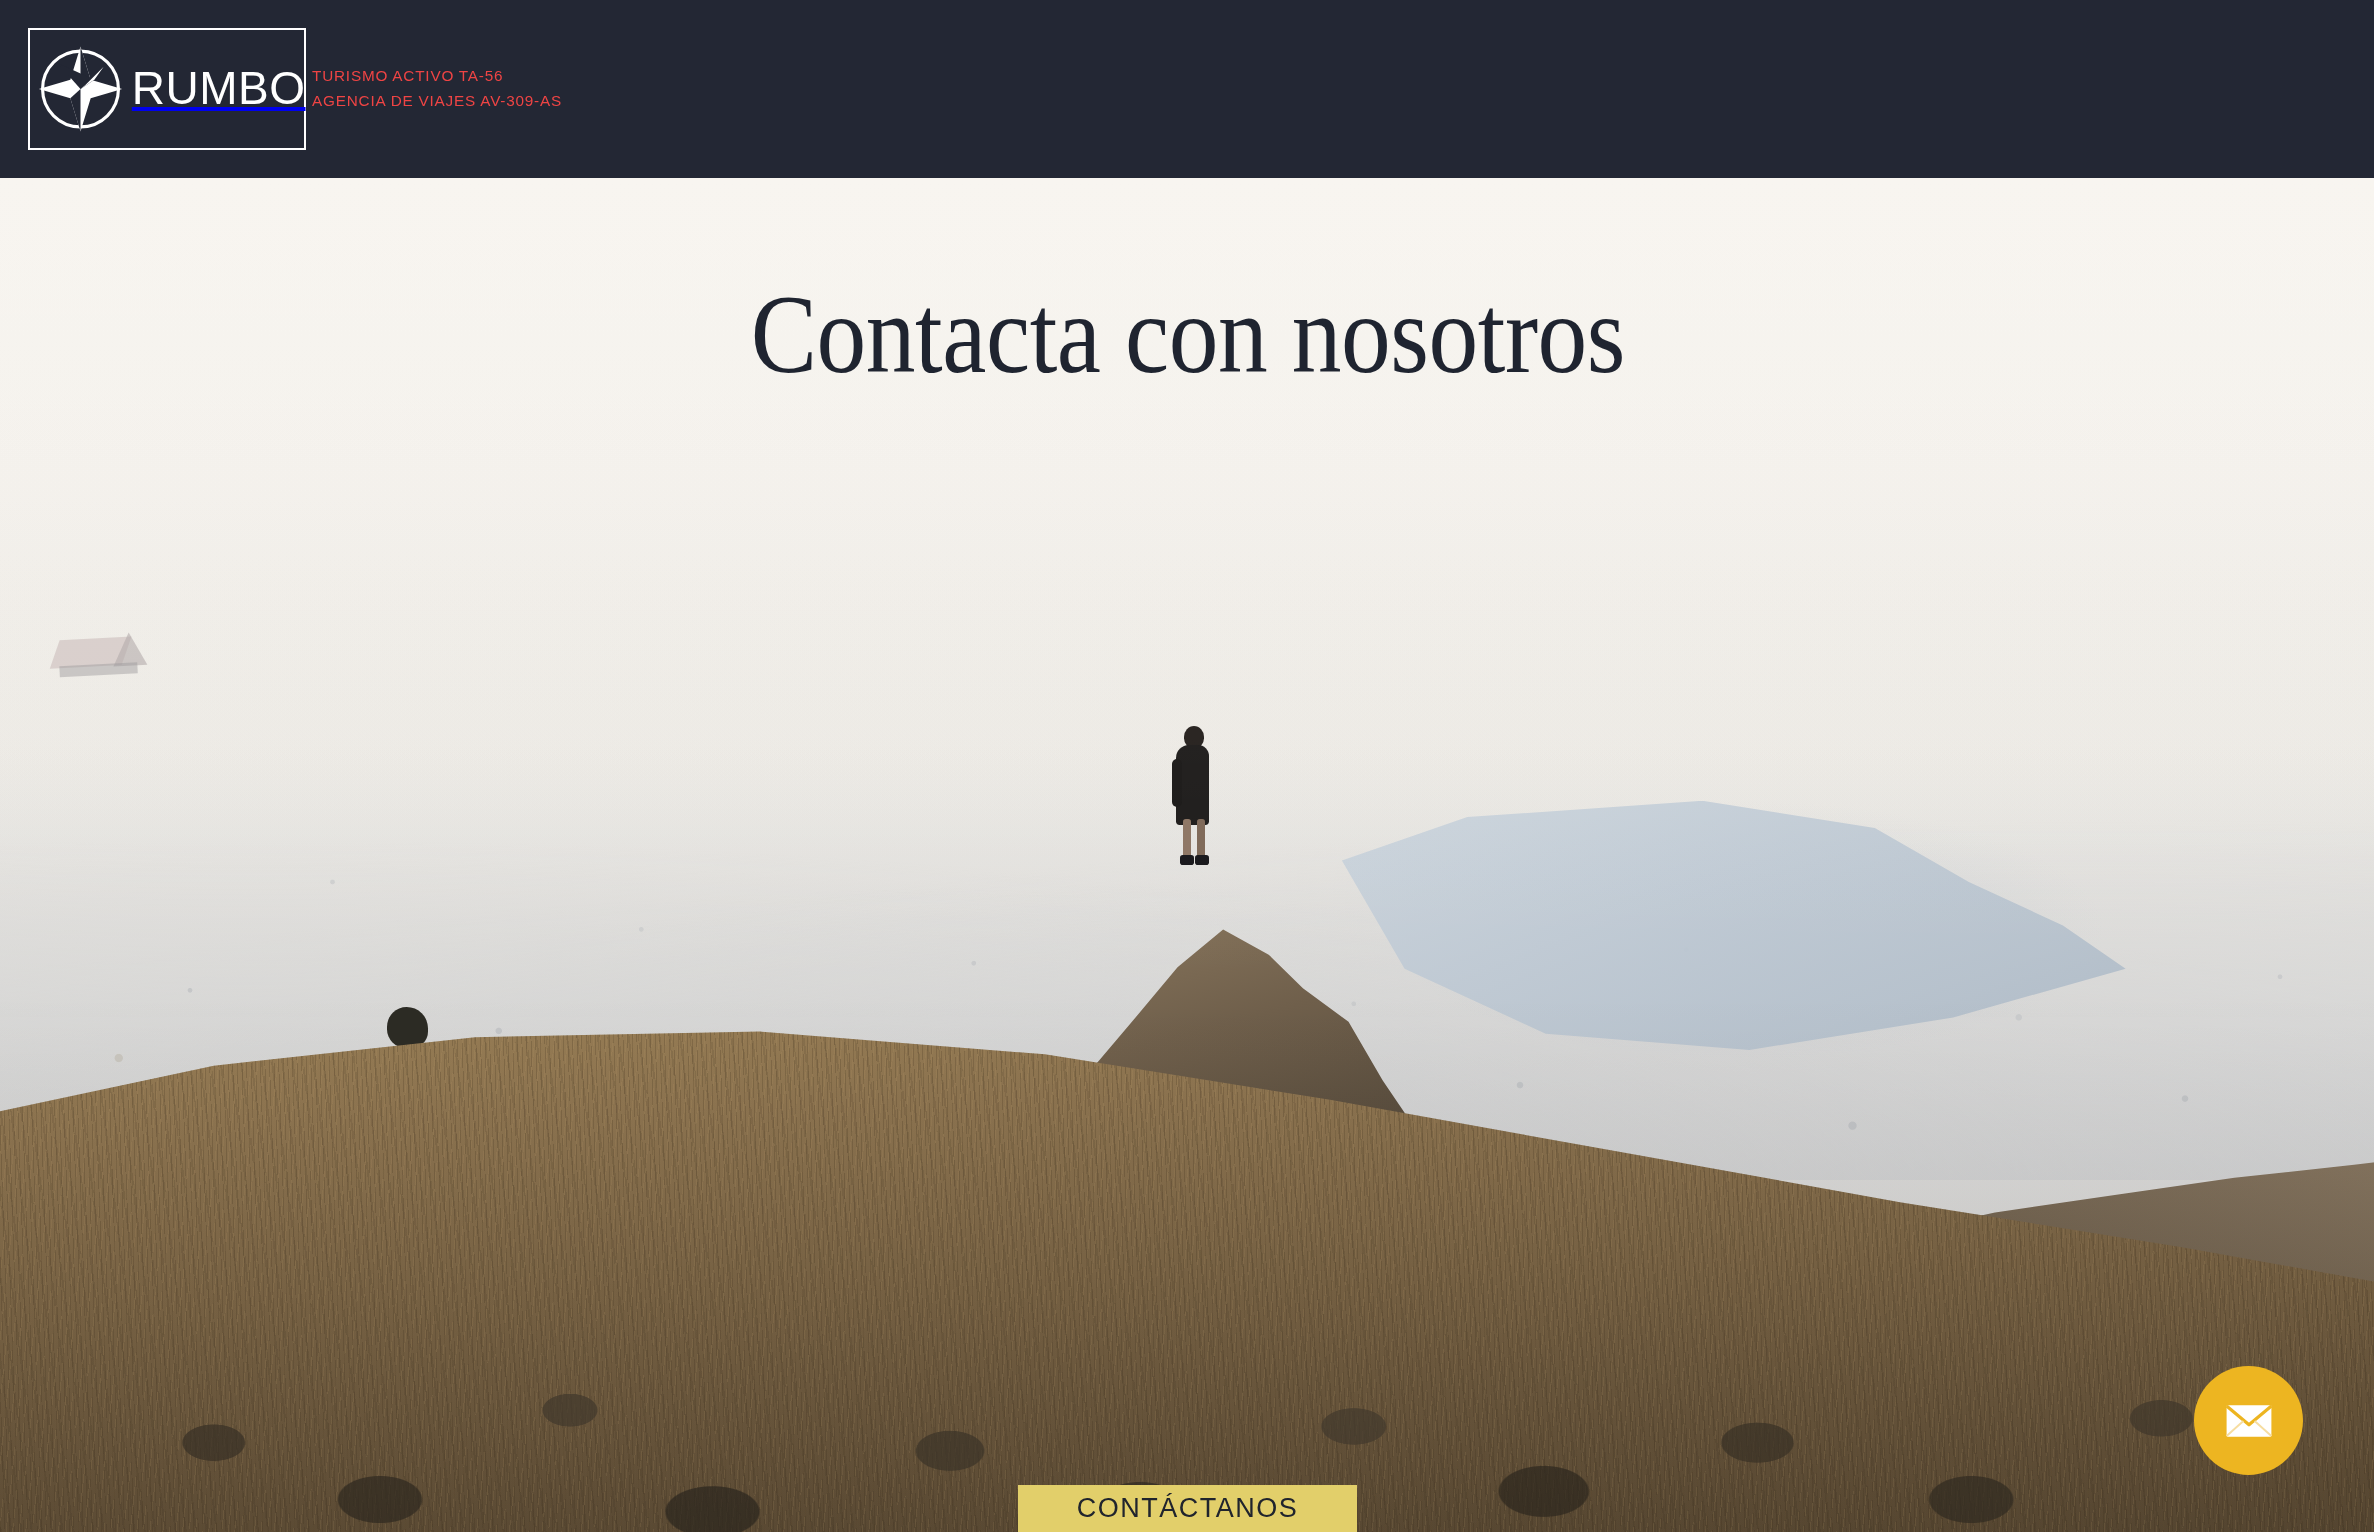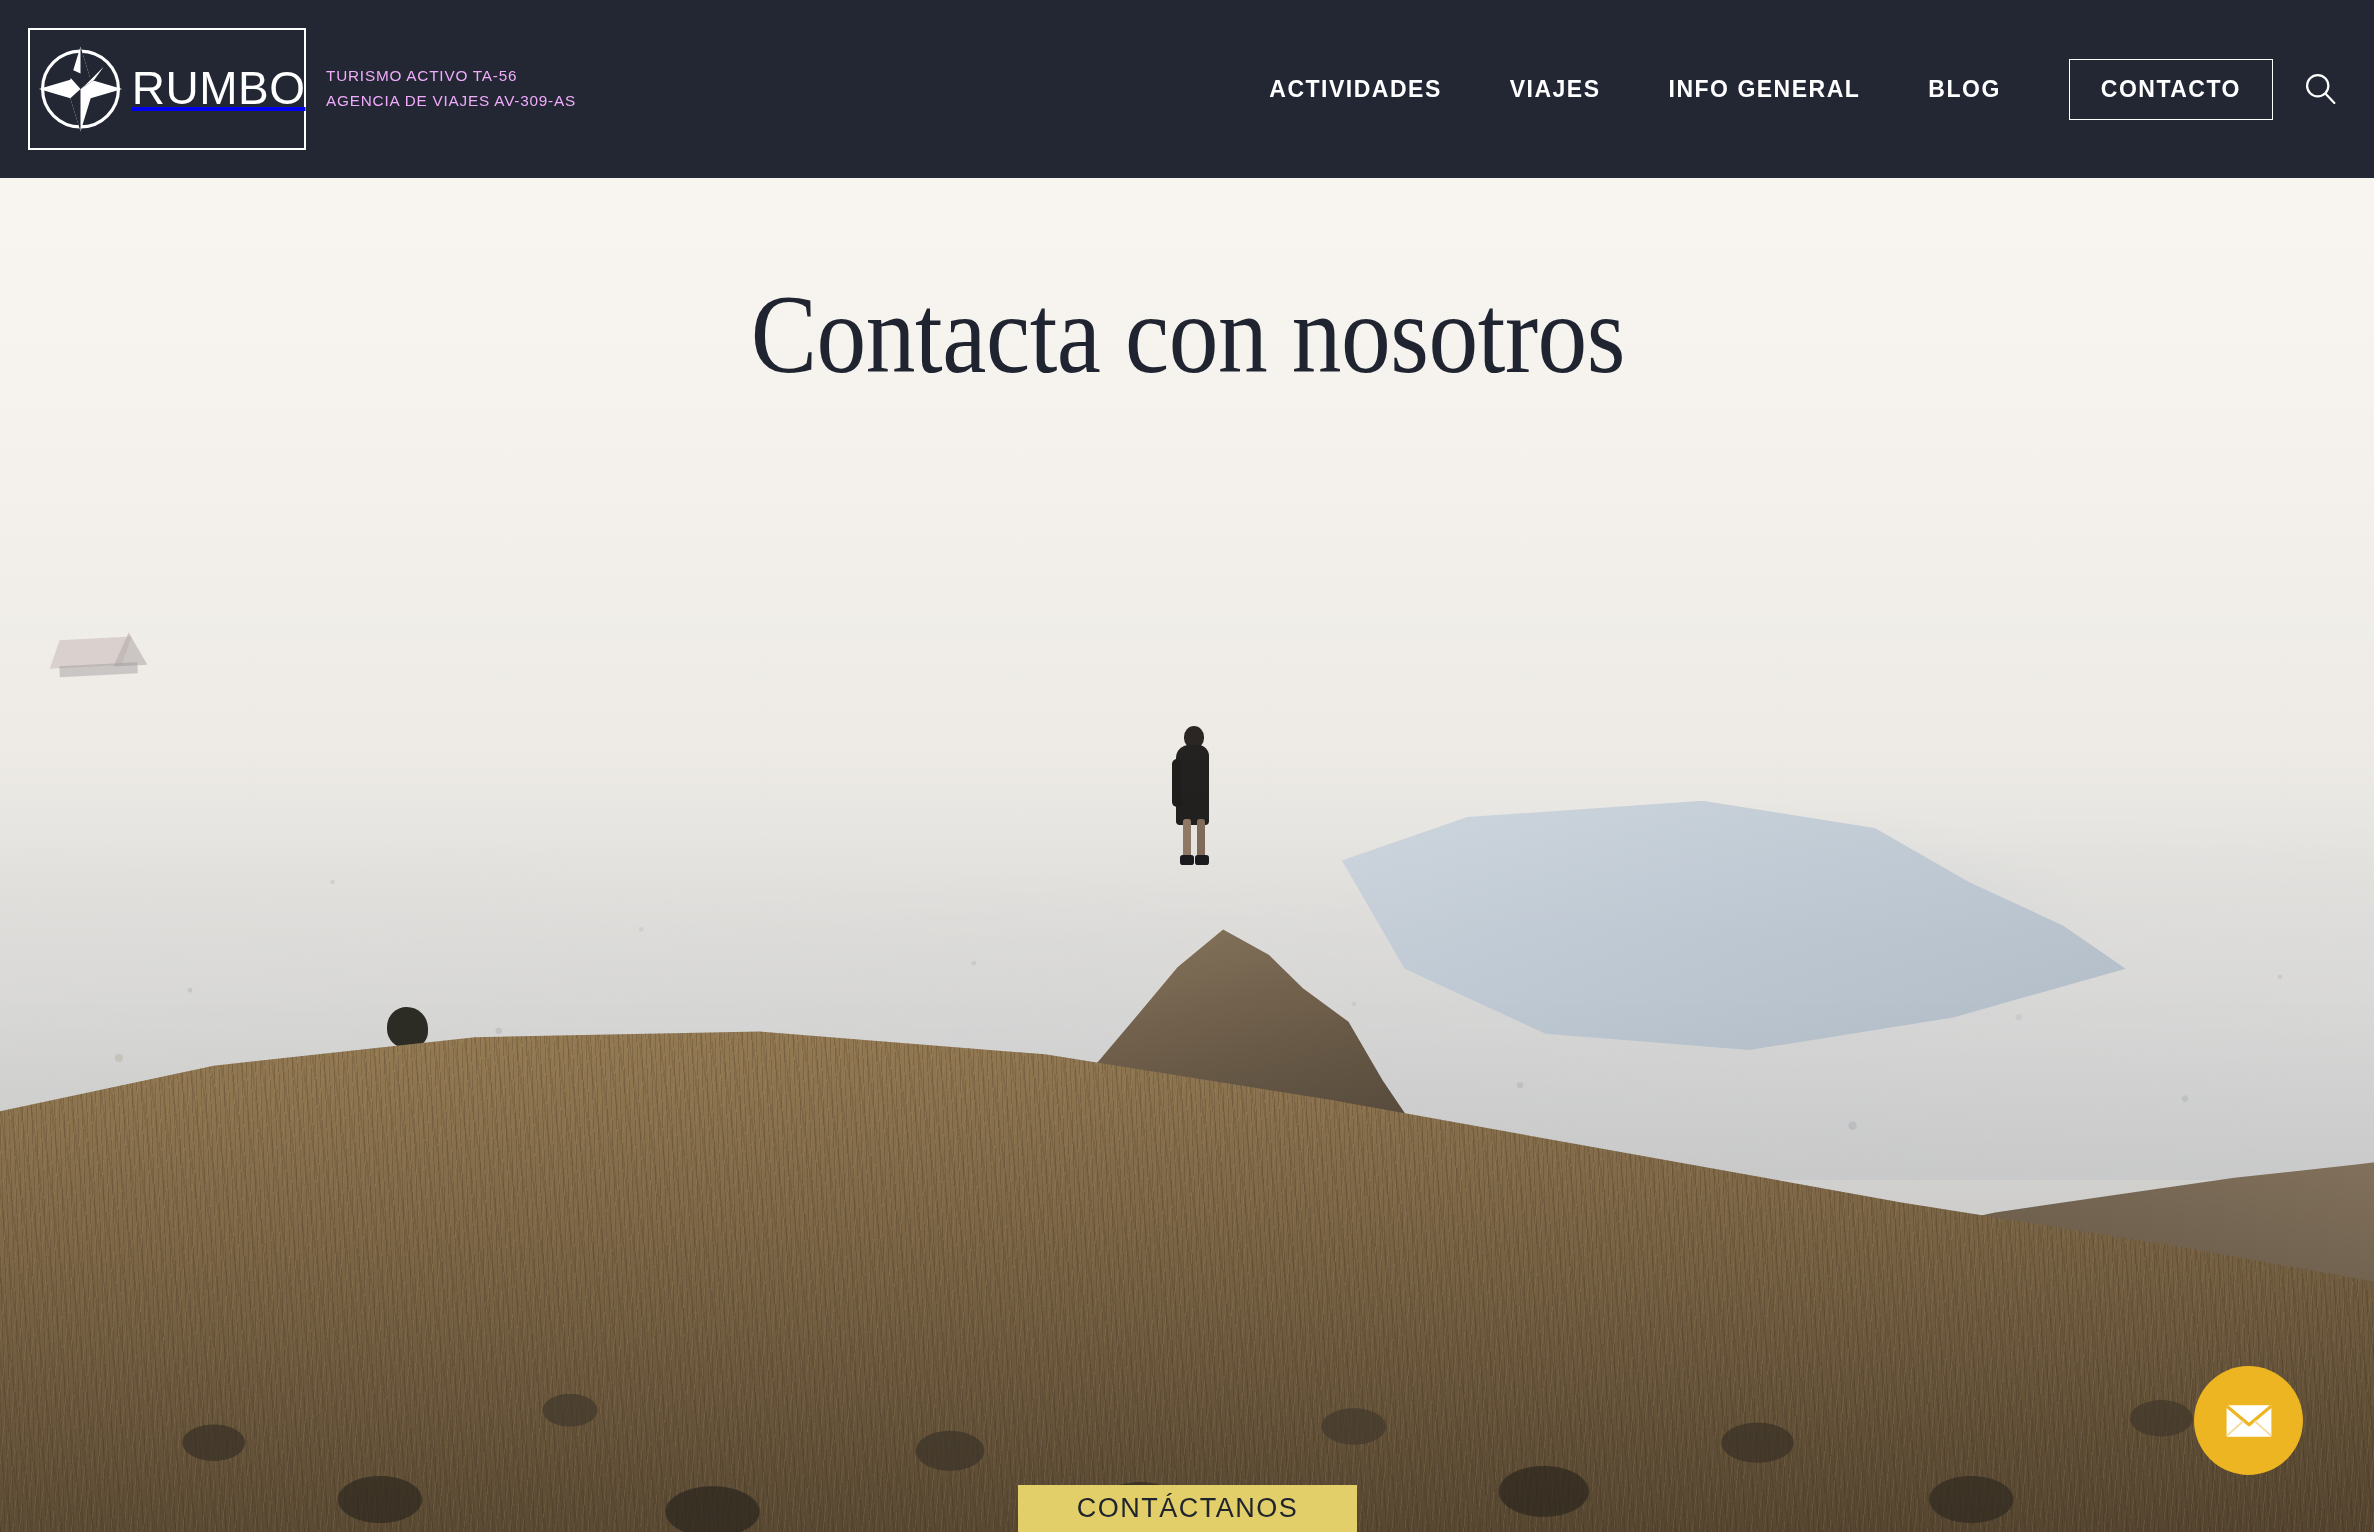--- a/index.html
+++ b/index.html
@@ -40,22 +40,22 @@
     color:#fff; font-size:46px; line-height:0.98;
     letter-spacing:0.5px; font-weight:400;
     font-family:"Liberation Sans", sans-serif;
   }
   .logo-word-2{
     color:#fff; font-size:46px; line-height:1.02;
     letter-spacing:0.5px; font-weight:700;
     font-family:"Liberation Sans", sans-serif;
   }
   .brand-tagline{
-    margin-left:20px;
-    color:#f0abfc;
+    margin-left:6px;
+    color:#ef4444;
     font-size:15.3px; line-height:1.62;
     letter-spacing:0.8px; font-weight:400;
     white-space:nowrap;
   }
 
   
   .main-nav{
     margin-left:auto; display:flex;
     align-items:center; padding-right:33px;
   }
@@ -371,34 +371,20 @@
           <span class="logo-word-1">RUMBO</span>
         </span>
       </a>
 
       <div class="brand-tagline">
         <div>TURISMO ACTIVO TA-56</div>
         <div>AGENCIA DE VIAJES AV-309-AS</div>
       </div>
     </div>
 
-    <nav class="main-nav">
-      <a class="nav-link" href="#">ACTIVIDADES</a>
-      <a class="nav-link" href="#">VIAJES</a>
-      <a class="nav-link" href="#">INFO GENERAL</a>
-      <a class="nav-link" href="#">BLOG</a>
-      <a class="nav-cta" href="#">CONTACTO</a>
-
-      <div class="nav-search">
-        <svg width="37" height="37" viewBox="0 0 40 40">
-          <circle cx="17" cy="16" r="11.5" fill="none" stroke="#ffffff" stroke-width="2.4"></circle>
-          <line x1="25.5" y1="24.5" x2="35" y2="34.5" stroke="#ffffff" stroke-width="2.4" stroke-linecap="round"></line>
-        </svg>
-      </div>
-    </nav>
   </header>
 
   <section class="hero">
 
     <div class="hero-photo">
       <div class="sky"></div>
       <div class="far-ridge"></div>
       <div class="mid-haze"></div>
       <div class="scree-specks"></div>
 

